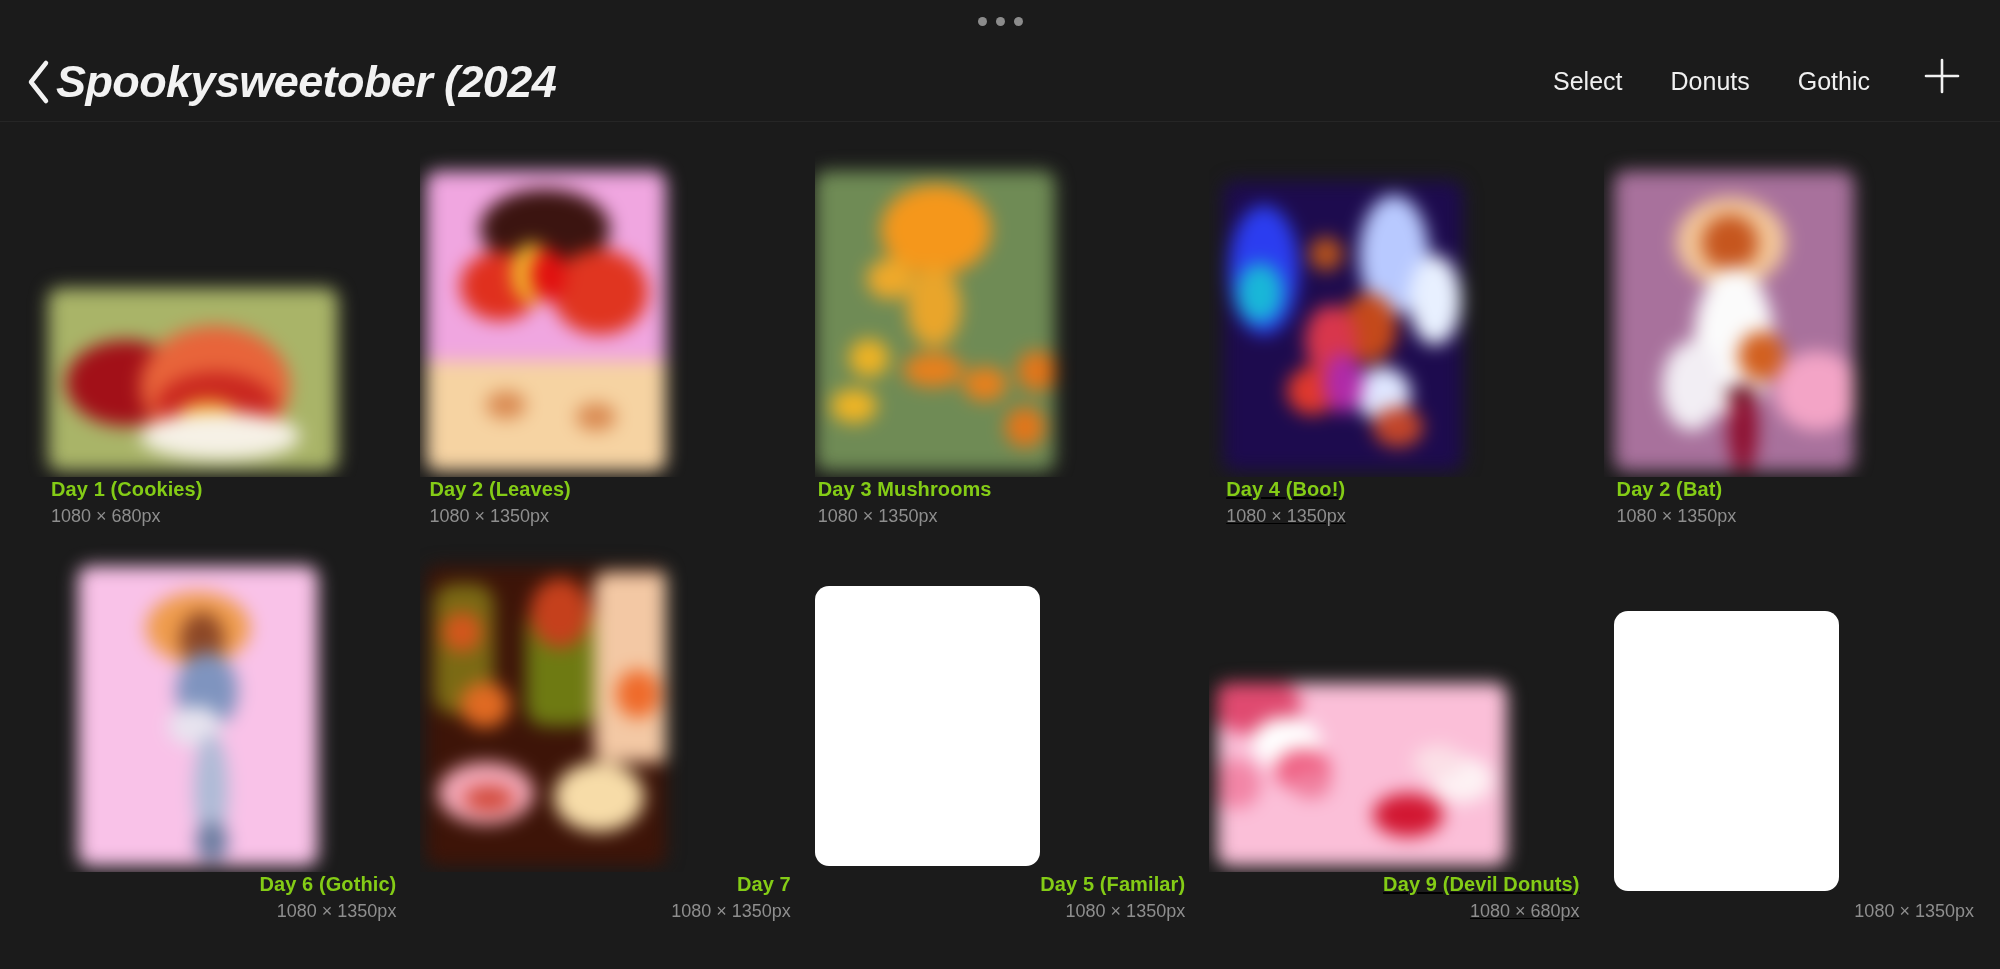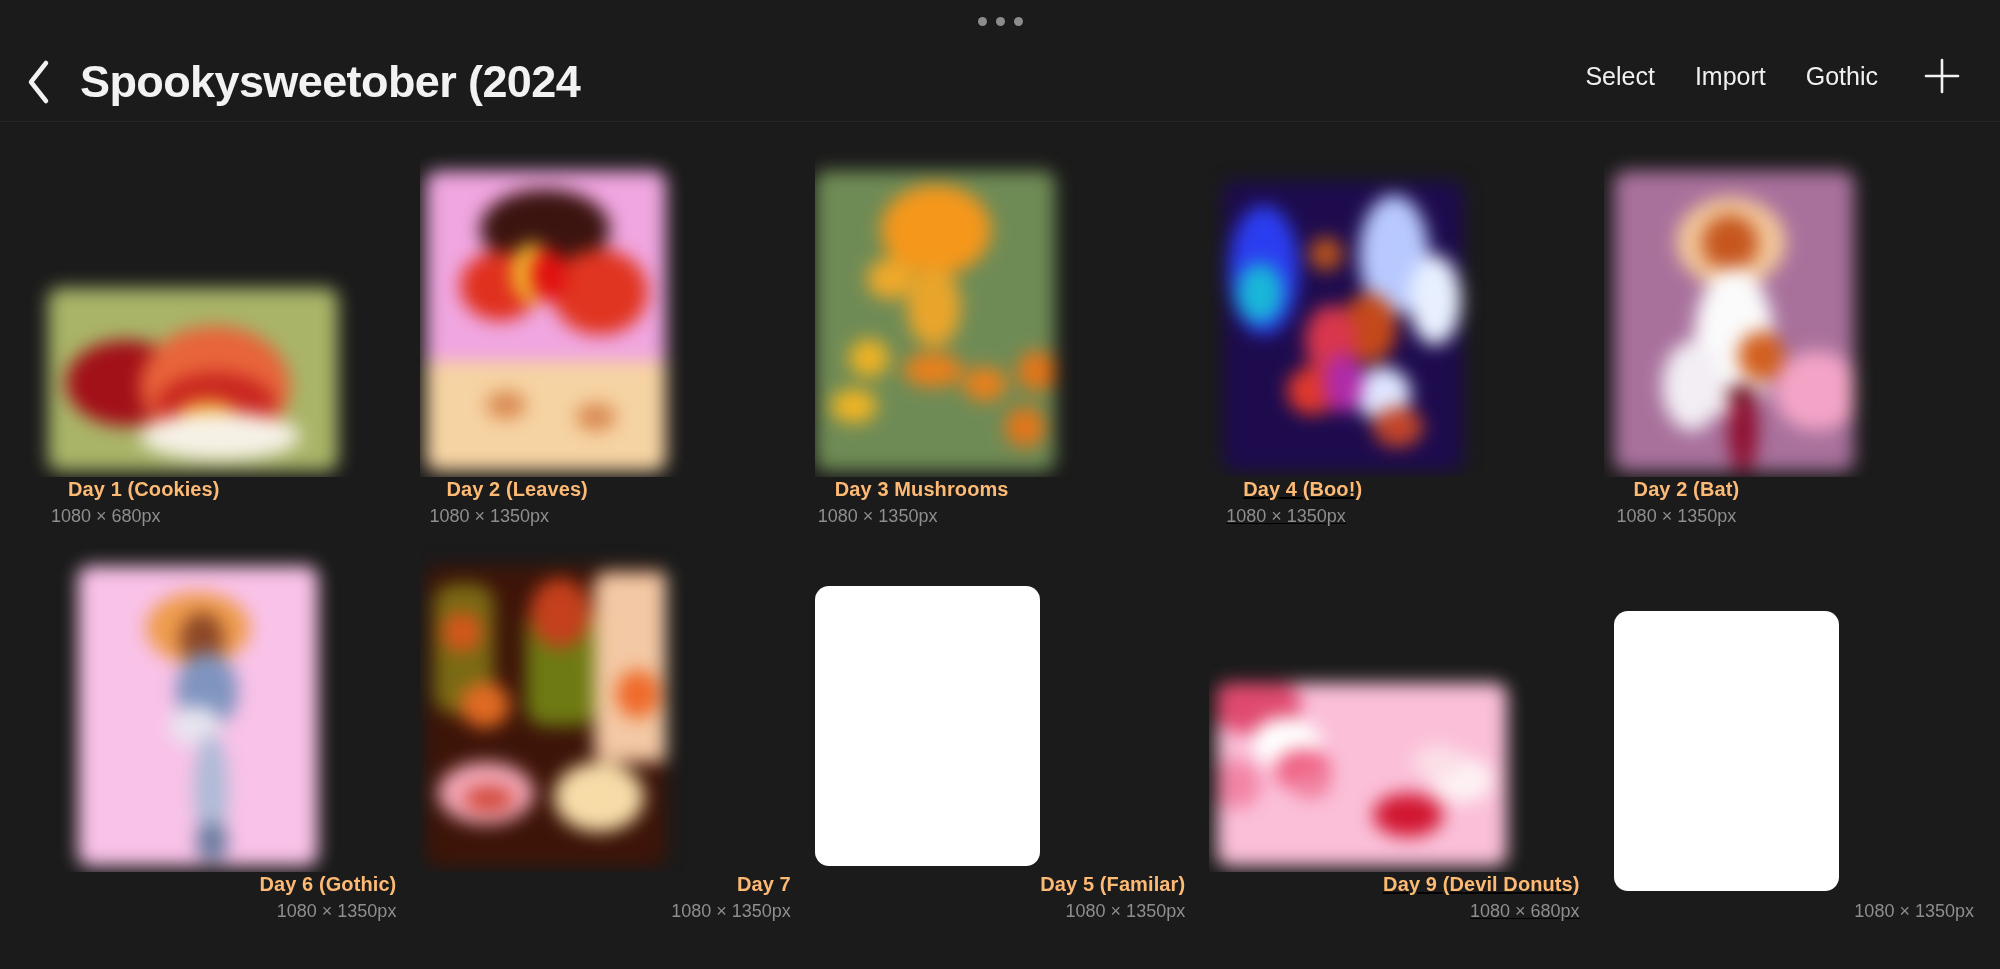--- a/index.html
+++ b/index.html
@@ -50,23 +50,24 @@
     background: #1b1b1b;
     display: flex;
     align-items: flex-end;
     padding: 0 30px 14px 22px;
     border-bottom: 1px solid #262626;
   }
 
   .title-group {
     display: flex;
     align-items: center;
-    gap: 24px;
+    gap: 0;
     flex: 1 1 auto;
     min-width: 0;
+    font-style: italic;
   }
 
   .back-chevron {
     display: inline-flex;
     align-items: center;
     justify-content: center;
     width: 34px;
     height: 50px;
     flex: 0 0 auto;
     cursor: pointer;
@@ -77,22 +78,22 @@
     font-size: 45px;
     font-weight: 700;
     color: #f2f2f2;
     letter-spacing: -0.6px;
     white-space: nowrap;
     line-height: 1.05;
   }
 
   .topbar-actions {
     display: flex;
-    align-items: center;
-    gap: 4px;
+    align-items: flex-end;
+    gap: 12px;
     flex: 0 0 auto;
     padding-bottom: 5px;
   }
 
   .action-link {
     font-size: 25px;
     color: #f0f0f0;
     font-weight: 400;
     padding: 6px 18px;
     cursor: pointer;
@@ -157,25 +158,24 @@
   .thumb.landscape { width: 290px; height: 183px; }
 
   .thumb .bg { position: absolute; inset: 0; }
   .thumb .blob { position: absolute; border-radius: 50%; }
 
   .meta { width: 100%; }
 
   .meta-title {
     font-size: 20px;
     font-weight: 700;
-    color: #fdba74;
+    color: #84cc16;
     line-height: 1.25;
     white-space: nowrap;
     letter-spacing: 0.1px;
-    margin-left: 17px;
   }
 
   .meta-dims {
     font-size: 18px;
     font-weight: 400;
     color: #8e8e8e;
     line-height: 1.35;
     margin-top: 2px;
     white-space: nowrap;
   }
@@ -224,21 +224,21 @@
       <span class="back-chevron">
         <svg width="26" height="46" viewBox="0 0 26 46" aria-hidden="true">
           <polyline points="20,4 5,23 20,42" fill="none" stroke="#f2f2f2" stroke-width="4.5" stroke-linecap="round" stroke-linejoin="round"></polyline>
         </svg>
       </span>
       <span class="page-title">Spookysweetober (2024</span>
     </div>
 
     <div class="topbar-actions">
       <span class="action-link">Select</span>
-      <span class="action-link">Import</span>
+      <span class="action-link">Donuts</span>
       <span class="action-link">Gothic</span>
       <span class="plus-button">
         <svg width="40" height="40" viewBox="0 0 40 40" aria-hidden="true">
           <line x1="20" y1="4" x2="20" y2="36" stroke="#f2f2f2" stroke-width="2.6" stroke-linecap="round"></line>
           <line x1="4" y1="20" x2="36" y2="20" stroke="#f2f2f2" stroke-width="2.6" stroke-linecap="round"></line>
         </svg>
       </span>
     </div>
   </div>
 

